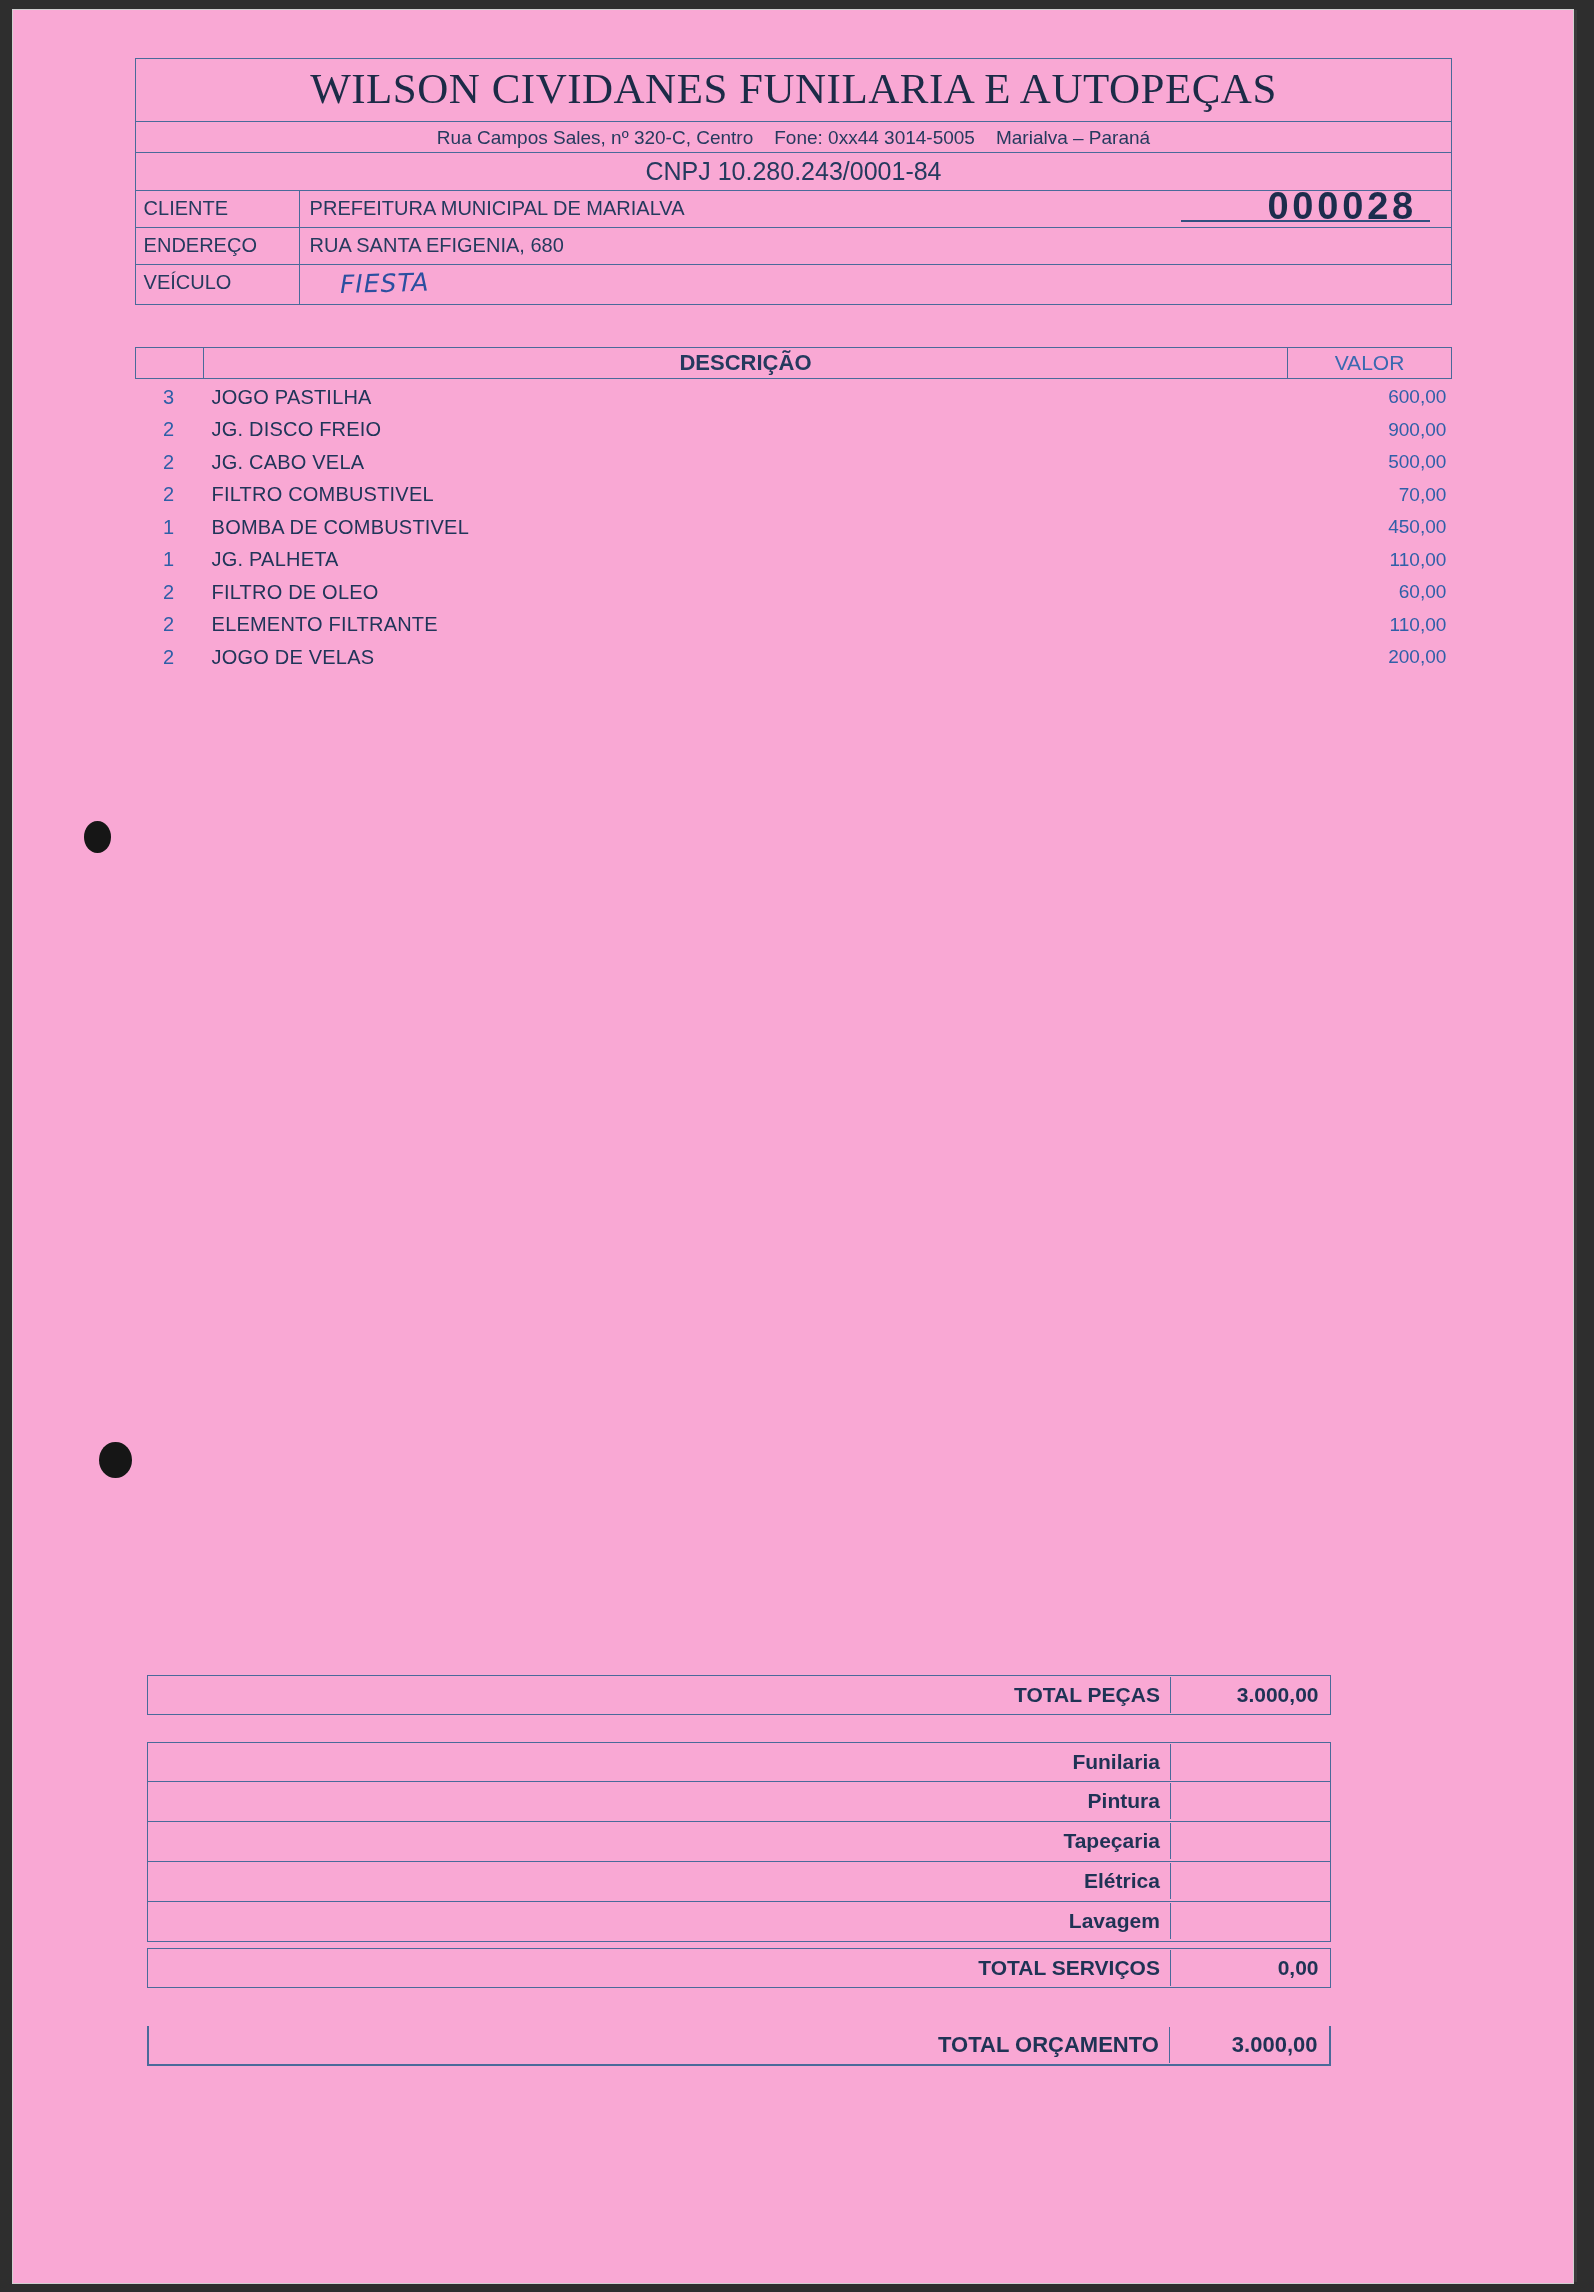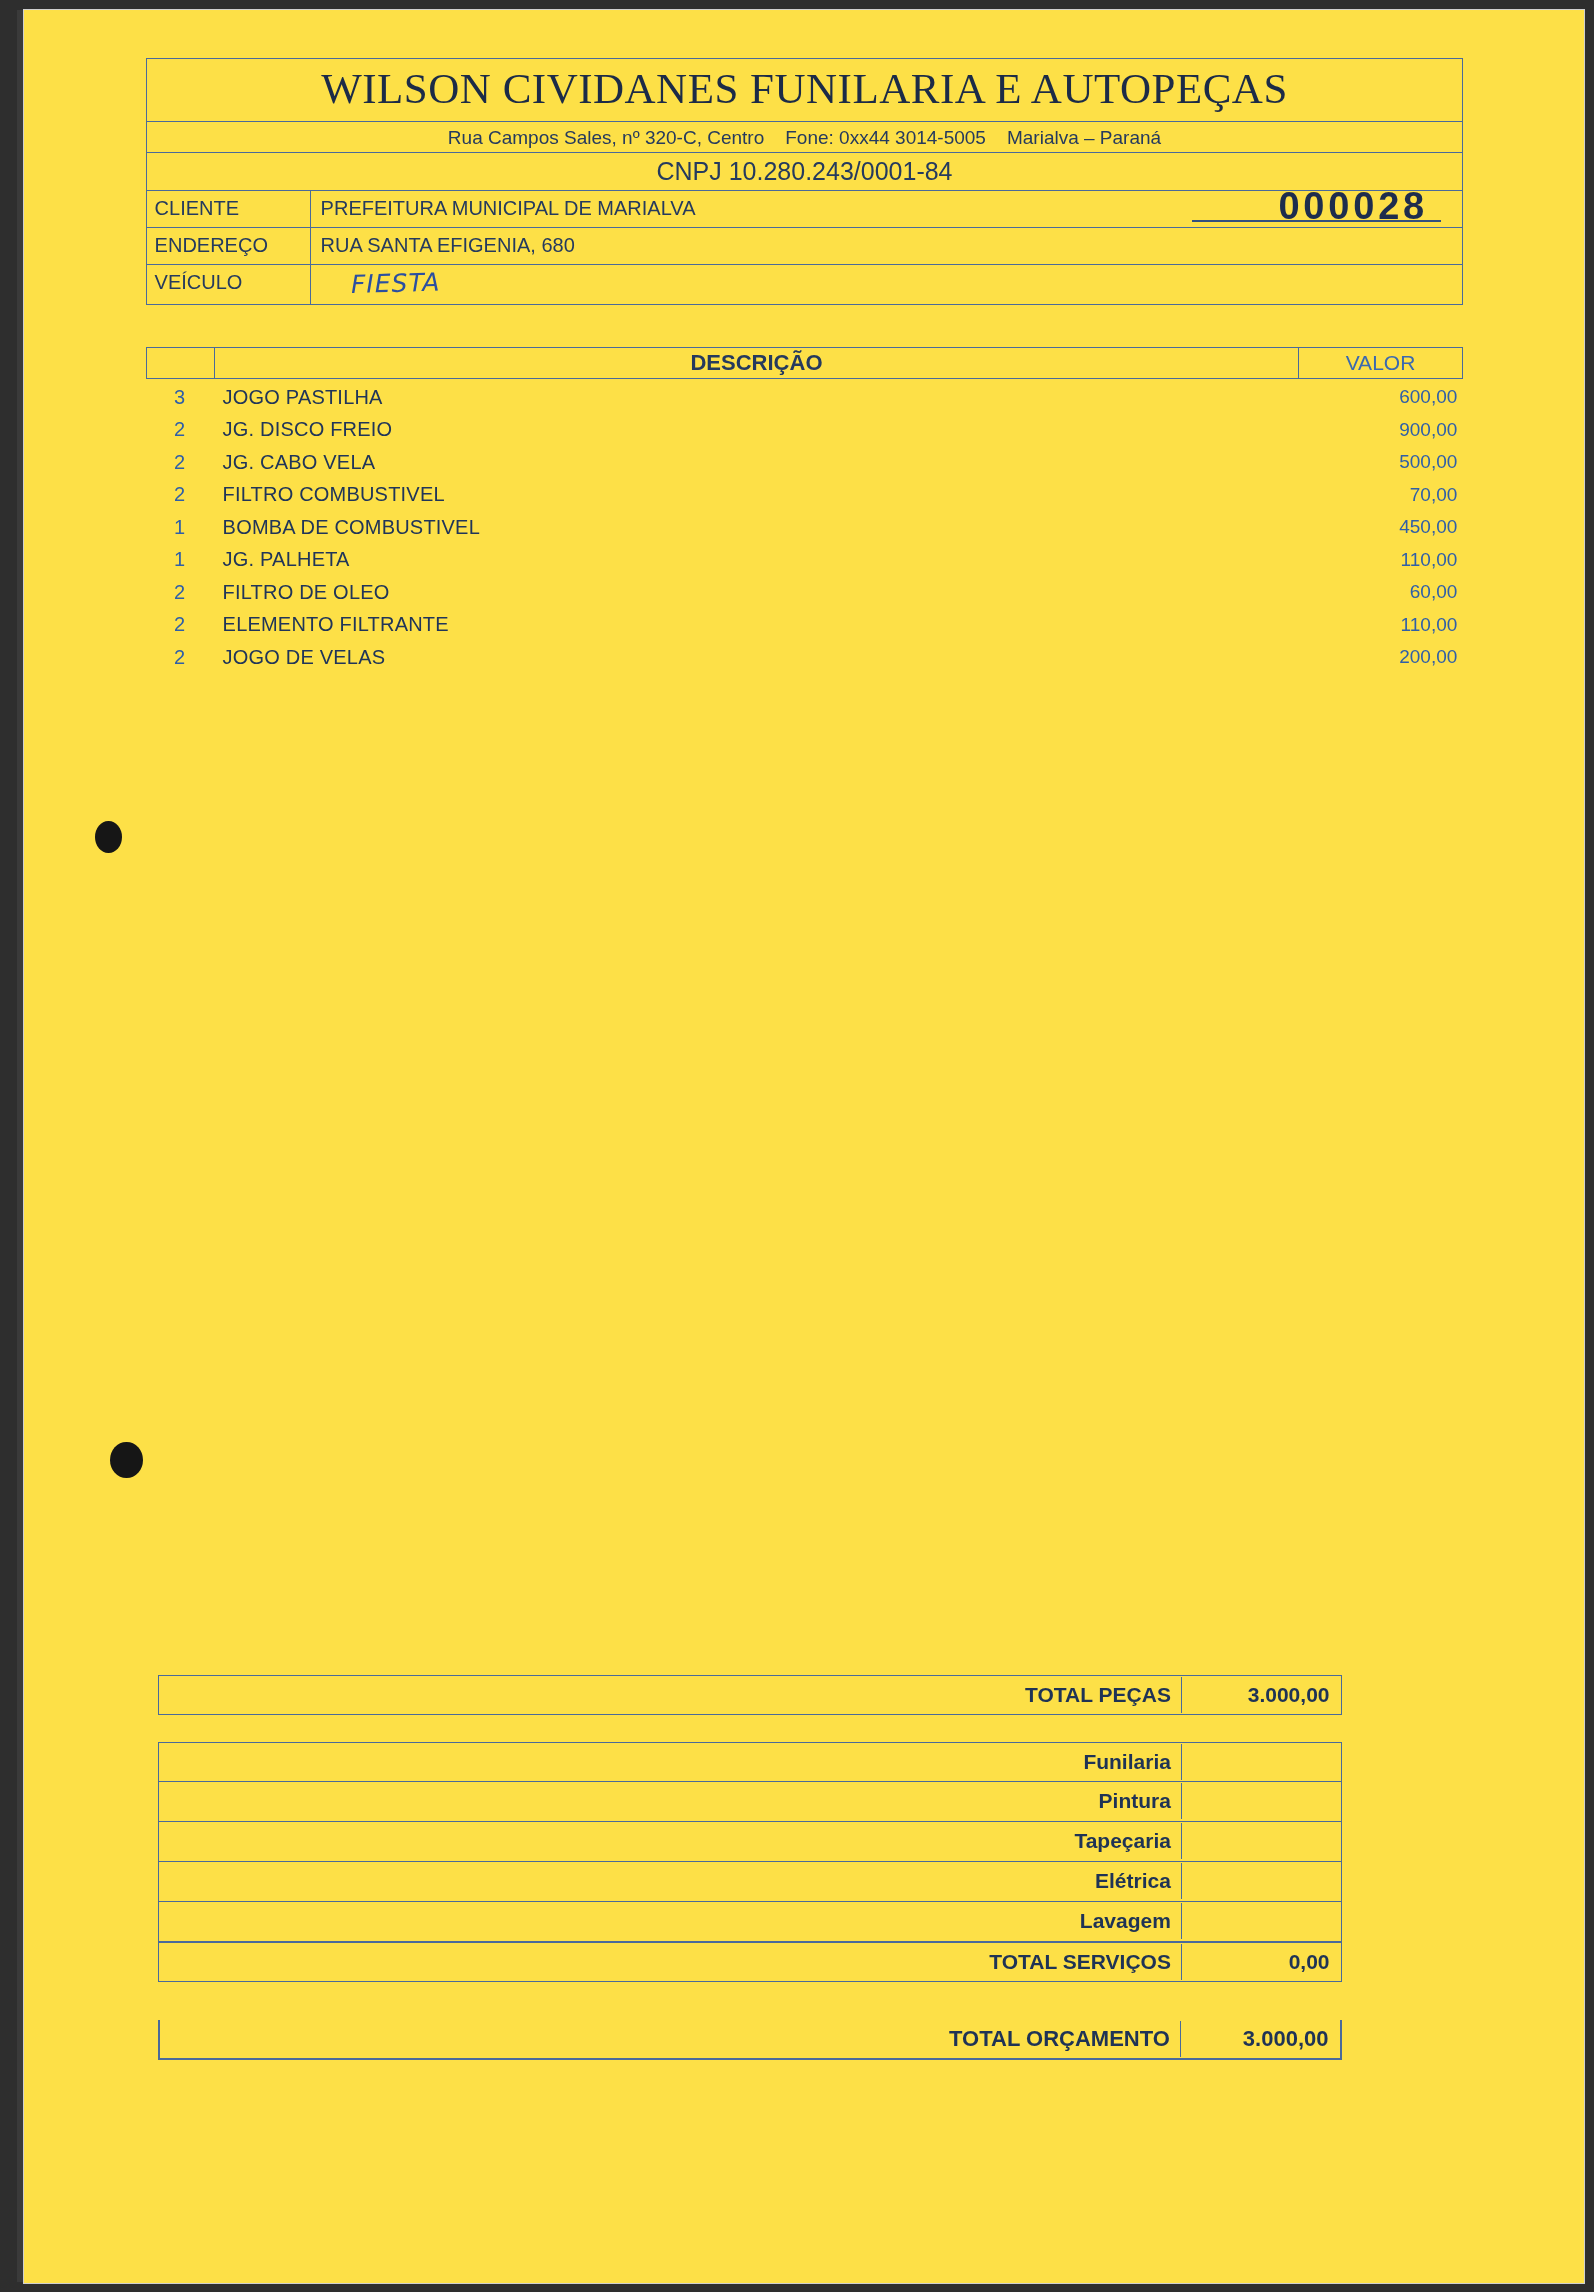--- a/index.html
+++ b/index.html
@@ -11,25 +11,25 @@
     width: 1594px;
     height: 2292px;
     font-family: "Liberation Sans", sans-serif;
     position: relative;
     overflow: hidden;
   }
 
   
   #page {
     position: absolute;
-    left: 24px;
+    left: 13px;
     top: 9.6px;
     width: 1560px;
     height: 2273px;
-    background: #fde047;
+    background: #f9a8d4;
     box-shadow: 0 0 0 1px #cfcfcf;
   }
 
   
   .scan-edge-left {
     position: absolute;
     left: 0; top: 0;
     width: 17px; height: 2292px;
     background: #2e2e2e;
   }
@@ -238,21 +238,21 @@
   .t-value {
     width: 148px; flex: 0 0 148px;
     text-align: right;
     padding-right: 11.5px;
     font-size: 21px;
     font-weight: bold;
     color: #1f3355;
     line-height: 36px;
   }
   .total-pecas { margin-bottom: 27px; }
-  .services-block { margin-bottom: 0; }
+  .services-block { margin-bottom: 6px; }
   .total-orcamento {
     margin-top: 38px;
     border-width: 2.4px;
   }
   .total-orcamento .t-label { font-size: 22px; }
   .total-orcamento .t-value { font-size: 22px; }
 </style>
 </head>
 <body>
 

